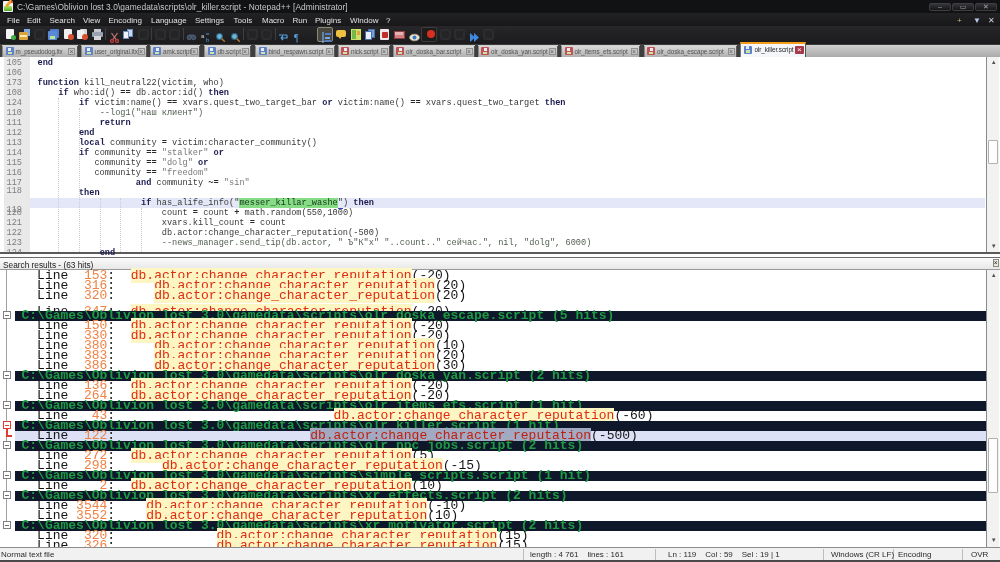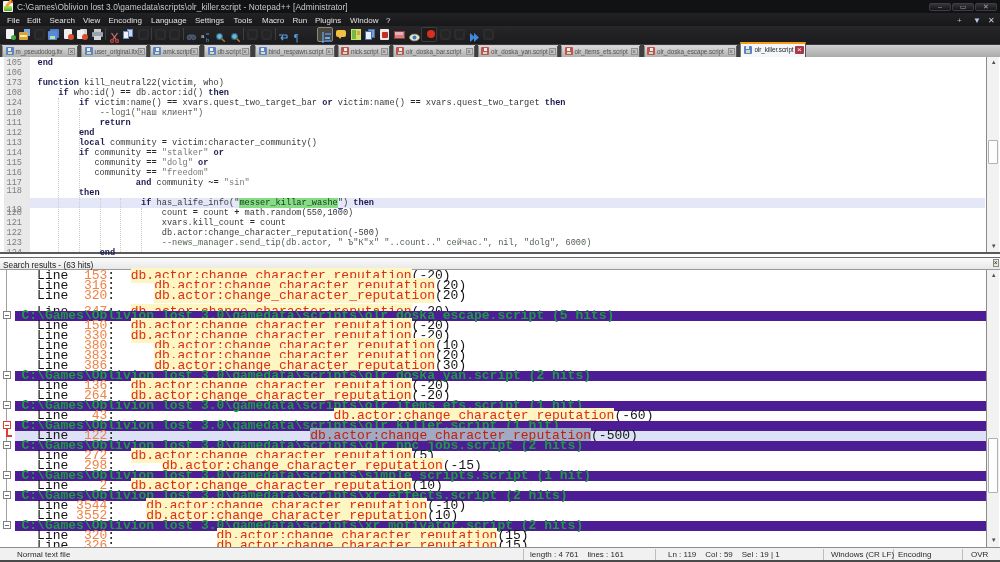--- a/index.html
+++ b/index.html
@@ -67,21 +67,21 @@
   border-bottom:1px solid #9a9a9a; }
 #rhdrtxt { left:3px; top:259.5px; font-size:8.3px; color:#1a1a1a; }
 #rhdrx { left:992.5px; top:259px; width:6.5px; height:7.5px; background:#ece9d8; border:1px solid #888;
   font-size:6.5px; line-height:6px; text-align:center; color:#222; }
 
 
 #results { left:0; top:270px; width:1000px; height:277px; background:#fff; overflow:hidden; }
 .rrow { position:absolute; left:15px; width:971px; height:10px; white-space:pre;
   font-family:Liberation Mono, monospace; font-size:13px; line-height:10px; color:#141414; }
 .rrow>span { position:relative; left:6.5px; }
-.hdr { background:#4c1d95; }
+.hdr { background:#0f172a; }
 .htxt { color:#1d9b43; font-weight:bold; }
 .rsel { background:#dce1f5; }
 .lnum { color:#ef8244; }
 .mh { background:#fdf6c3; color:#e02a12; }
 .mh2 { background:#a2a9c2; color:#c02010; }
 
 
 .fbox { position:absolute; left:2.5px; width:8px; height:8px; background:#fff;
   border:1px solid #808080; z-index:4; }
 .fminus { position:absolute; left:1px; top:2.5px; width:4.5px; height:1px; background:#707070; }
@@ -483,20 +483,20 @@
 <div class="sbarrow" style="top:536px">▼</div>
 <div class="sbthumb" style="top:438px;height:55px"></div>
 
 <div class="abs" id="status"></div>
 <div class="ssep" style="left:523px"></div>
 <div class="ssep" style="left:655px"></div>
 <div class="ssep" style="left:823px"></div>
 <div class="ssep" style="left:893px"></div>
 <div class="ssep" style="left:962px"></div>
 
-<div class="sc" style="left:17px">Normal text file</div>
+<div class="sc" style="left:1px">Normal text file</div>
 <div class="sc" style="left:530px">length : 4 761&nbsp;&nbsp;&nbsp;&nbsp;lines : 161</div>
 <div class="sc" style="left:668px">Ln : 119&nbsp;&nbsp;&nbsp;&nbsp;Col : 59&nbsp;&nbsp;&nbsp;&nbsp;Sel : 19 | 1</div>
 <div class="sc" style="left:831px">Windows (CR LF)</div>
 <div class="sc" style="left:898px">Encoding</div>
 <div class="sc" style="left:971px">OVR</div>
 
 <div class="abs" id="btm"></div>
 
 </body></html>

